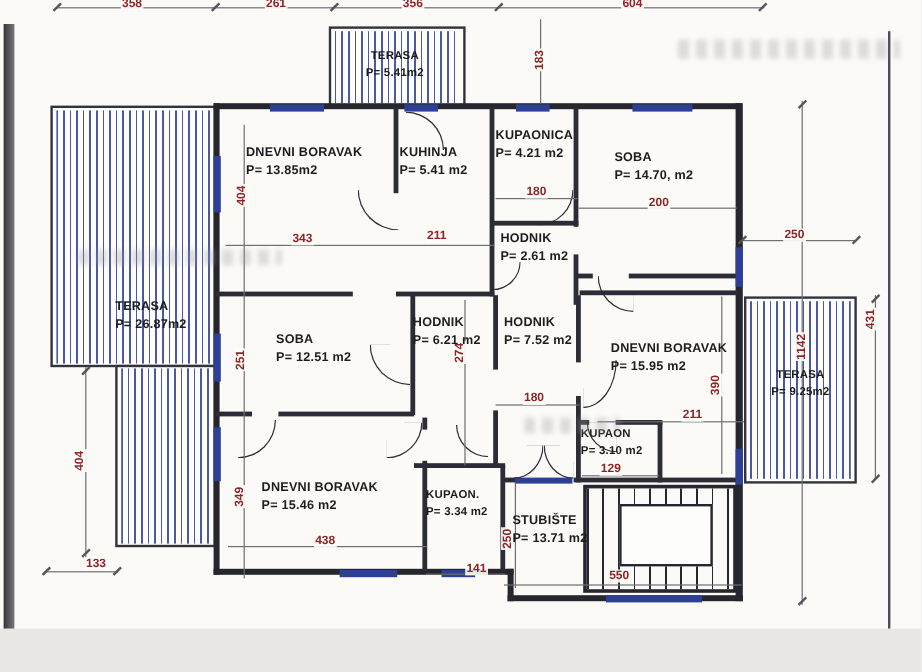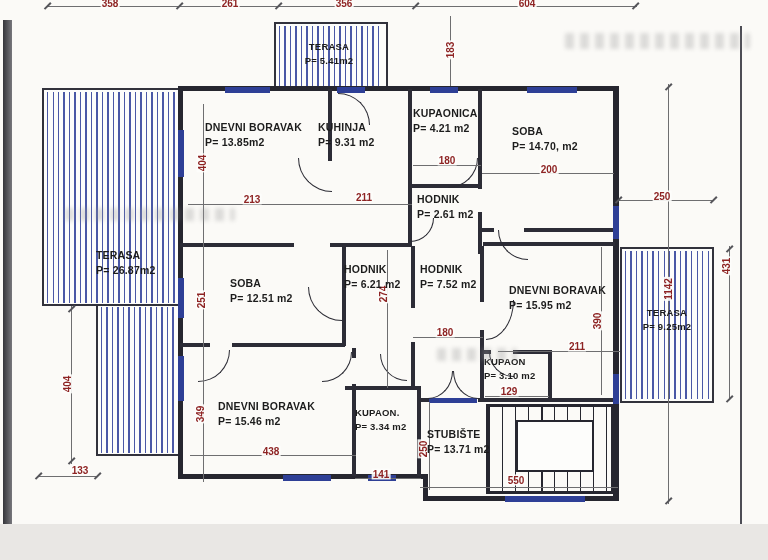--- a/index.html
+++ b/index.html
@@ -172,54 +172,54 @@
   <div class="dimline" style="left:355px;top:478px;width:66px;height:1px"></div>
   <div class="dimline" style="left:429px;top:402px;width:1px;height:88px"></div>
   <div class="dimline" style="left:420px;top:487px;width:198px;height:1px"></div>
 
   <span class="dim" style="left:110px;top:3px">358</span>
   <span class="dim" style="left:230px;top:3px">261</span>
   <span class="dim" style="left:344px;top:3px">356</span>
   <span class="dim" style="left:527px;top:3px">604</span>
   <span class="dim rot" style="left:450px;top:50px">183</span>
   <span class="dim rot" style="left:202px;top:163px">404</span>
-  <span class="dim" style="left:252px;top:199px">213</span>
+  <span class="dim" style="left:252px;top:199px">343</span>
   <span class="dim" style="left:364px;top:197px">211</span>
   <span class="dim" style="left:447px;top:160px">180</span>
   <span class="dim" style="left:549px;top:169px">200</span>
   <span class="dim" style="left:662px;top:196px">250</span>
   <span class="dim rot" style="left:201px;top:300px">251</span>
   <span class="dim rot" style="left:383px;top:294px">274</span>
   <span class="dim" style="left:445px;top:332px">180</span>
   <span class="dim rot" style="left:597px;top:321px">390</span>
   <span class="dim rot" style="left:668px;top:289px">1142</span>
   <span class="dim rot" style="left:726px;top:266px">431</span>
   <span class="dim" style="left:577px;top:346px">211</span>
   <span class="dim" style="left:509px;top:391px">129</span>
   <span class="dim rot" style="left:67px;top:384px">404</span>
   <span class="dim rot" style="left:200px;top:414px">349</span>
   <span class="dim" style="left:271px;top:451px">438</span>
   <span class="dim" style="left:80px;top:470px">133</span>
-  <span class="dim" style="left:381px;top:474px">141</span>
+  <span class="dim" style="left:397px;top:474px">141</span>
   <span class="dim rot" style="left:423px;top:449px">250</span>
   <span class="dim" style="left:516px;top:480px">550</span>
   <span class="dim" style="left:287px;top:559px">288</span>
   <span class="dim" style="left:512px;top:558px">593</span>
 
   <div class="room-label small center" style="left:286px;top:40px;width:86px">
     <div>TERASA</div>
     <div>P= 5.41m2</div>
   </div>
   <div class="room-label" style="left:205px;top:120px">
     <div>DNEVNI BORAVAK</div>
     <div>P= 13.85m2</div>
   </div>
-  <div class="room-label" style="left:318px;top:120px">
+  <div class="room-label" style="left:333px;top:120px">
     <div>KUHINJA</div>
-    <div>P= 9.31 m2</div>
+    <div>P= 5.41 m2</div>
   </div>
   <div class="room-label" style="left:413px;top:106px">
     <div>KUPAONICA</div>
     <div>P= 4.21 m2</div>
   </div>
   <div class="room-label" style="left:512px;top:124px">
     <div>SOBA</div>
     <div>P= 14.70, m2</div>
   </div>
   <div class="room-label" style="left:417px;top:192px">

